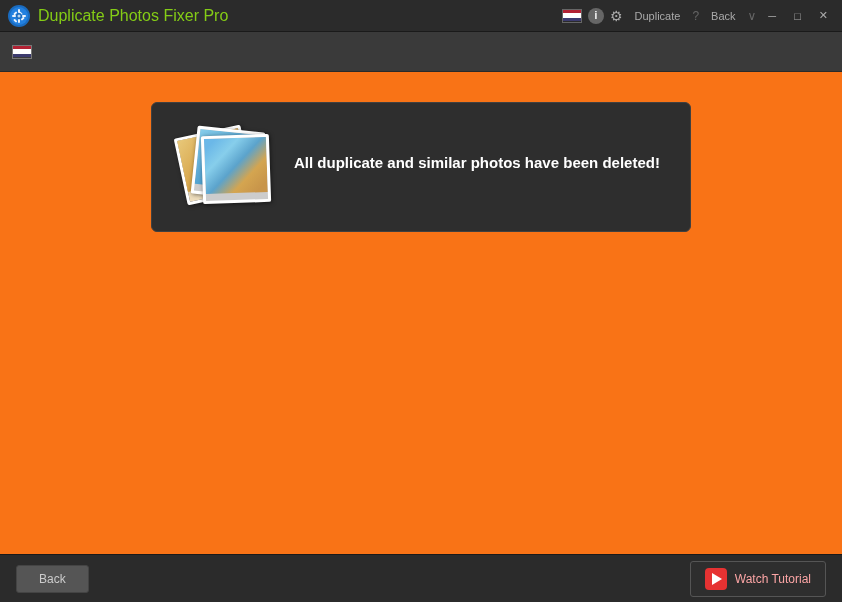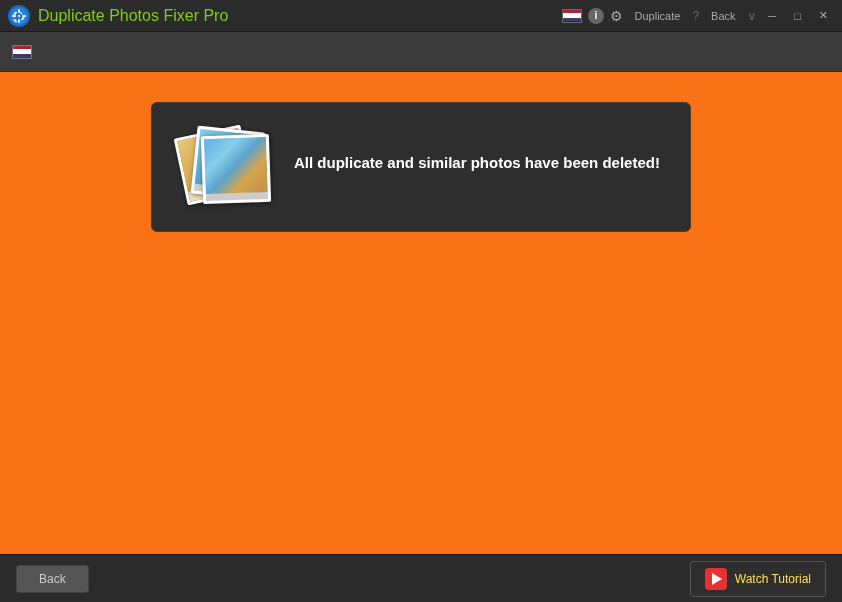--- a/index.html
+++ b/index.html
@@ -191,21 +191,21 @@
       border: 1px solid #444;
       color: #ccc;
       font-size: 12px;
       padding: 6px 22px;
       border-radius: 3px;
       cursor: pointer;
     }
     #watch-tutorial-button {
       background: #2e2e2e;
       border: 1px solid #555;
-      color: #fde047;
+      color: #fca5a5;
       font-size: 12px;
       padding: 6px 14px;
       border-radius: 3px;
       cursor: pointer;
       display: flex;
       align-items: center;
       gap: 8px;
     }
     #play-icon-shape {
       width: 22px;

